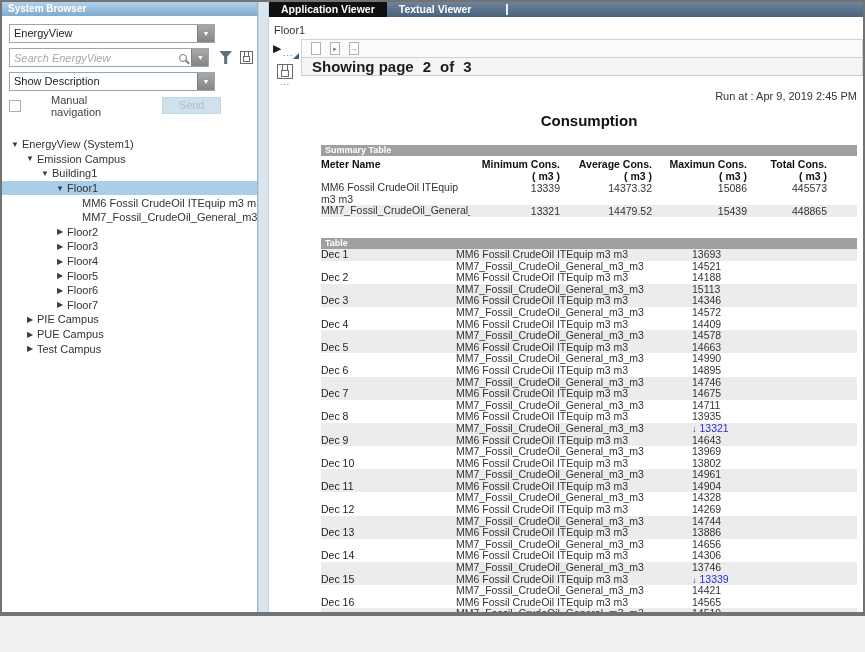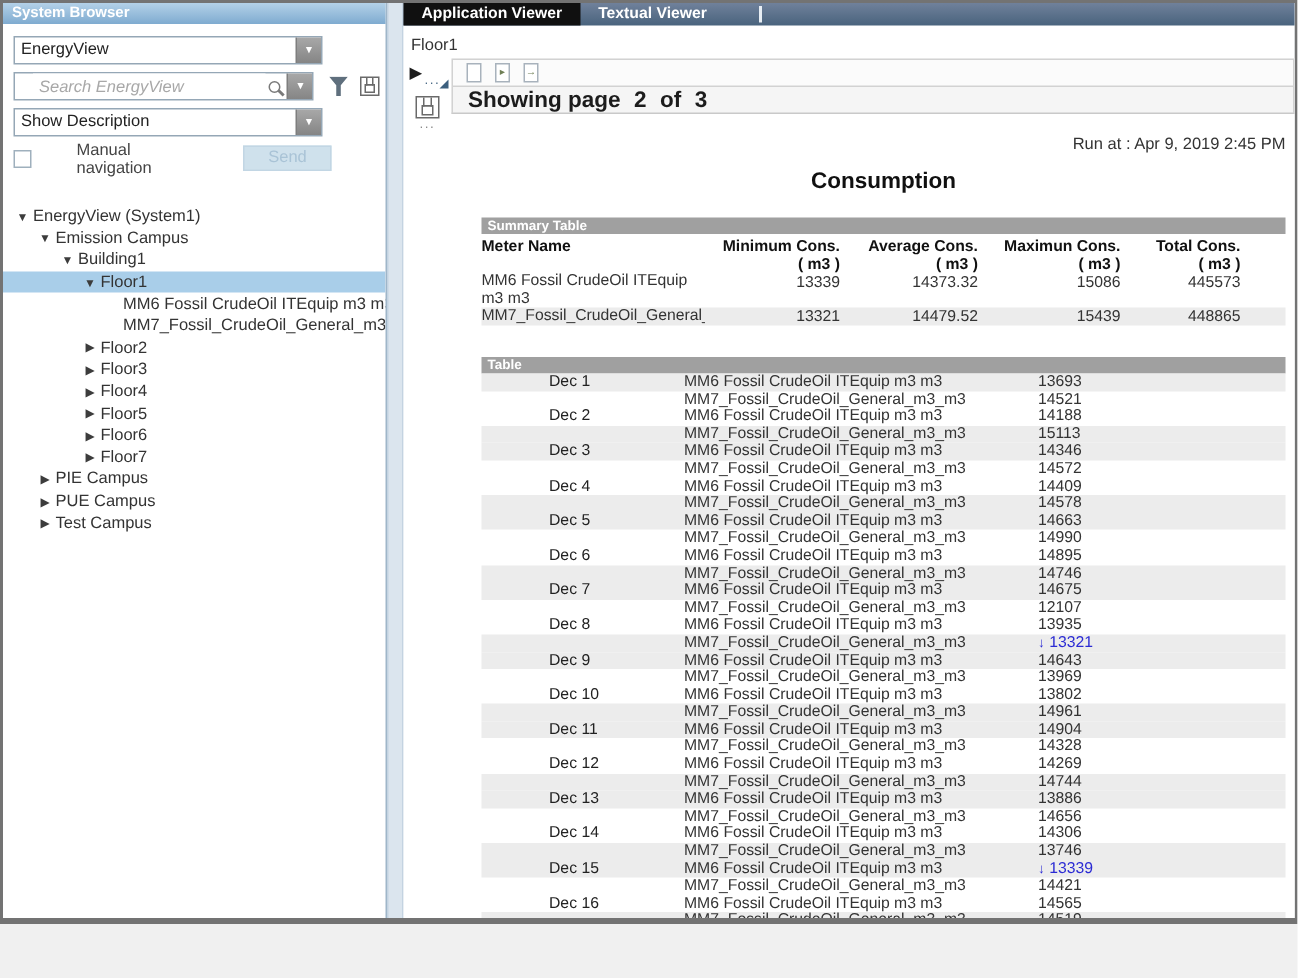--- a/index.html
+++ b/index.html
@@ -8,21 +8,21 @@
   .app{position:absolute;left:2px;top:2px;right:2px;bottom:4px;background:#e8eef4;display:flex;}
 
   
   .left-panel{width:256px;background:#fff;display:flex;flex-direction:column;border-right:1px solid #9fb6c9;flex:none;}
   .lp-header{height:14px;background:linear-gradient(#b3d1e8,#7fabd0);color:#fff;font-size:10px;font-weight:bold;line-height:14px;padding-left:6px;}
   .lp-controls{padding:8px 4px 2px 7px;}
   .control-row{display:flex;align-items:center;margin-bottom:5px;height:19px;}
   .selectbox{width:206px;height:19px;border:1px solid #95a7b6;display:flex;align-items:stretch;background:#fff;}
   .sb-label{flex:1;font-size:11px;color:#222;padding-left:4px;line-height:17px;white-space:nowrap;overflow:hidden;}
   .arrow-btn{width:17px;background:linear-gradient(#a8a8a8,#858585);border-left:1px solid #7e7e7e;color:#fff;font-size:7px;display:flex;align-items:center;justify-content:center;flex:none;}
-  .search-input{flex:1;border:none;outline:none;font-size:11px;font-style:italic;color:#666;padding-left:4px;min-width:0;margin-left:12px;}
+  .search-input{flex:1;border:none;outline:none;font-size:11px;font-style:italic;color:#666;padding-left:4px;min-width:0;}
   .search-input::placeholder{color:#a8a8a8;font-style:italic;}
   .mag{width:8px;height:8px;border:1.5px solid #7a7a7a;border-radius:50%;position:relative;margin:0 4px 0 2px;flex:none;align-self:center;}
   .mag:after{content:"";position:absolute;width:5px;height:1.5px;background:#7a7a7a;transform:rotate(45deg);right:-4px;bottom:-2px;}
   .funnel{width:13px;height:13px;background:#5f6f7d;clip-path:polygon(0 0,100% 0,62% 45%,62% 100%,38% 100%,38% 45%);margin-left:10px;}
   .floppy{width:13px;height:13px;border:1px solid #6a6a6a;background:#fff;position:relative;flex:none;}
   .floppy:before{content:"";position:absolute;top:0;left:3px;right:3px;height:4px;border:1px solid #6a6a6a;border-top:none;}
   .floppy:after{content:"";position:absolute;bottom:1px;left:2px;right:2px;height:4px;border:1px solid #6a6a6a;}
   .floppy.sm{margin-left:8px;}
   .checkbox{width:12px;height:12px;border:1px solid #9fb0bd;background:#fff;flex:none;margin-right:6px;}
   .chk-label{font-size:11px;color:#444;}
@@ -74,21 +74,21 @@
   .sum-row.stripe{background:#ececec;}
   .sum-meter{padding-right:10px;line-height:11.5px;}
   .sum-meter.nowrap{white-space:nowrap;overflow:hidden;}
   
   .det-grid{display:grid;grid-template-columns:135px 1fr 130px;padding-right:35px;}
   .det-head{font-size:10.5px;font-weight:bold;color:#111;height:13px;line-height:13px;margin-top:1px;}
   .det-head .cons{text-align:right;white-space:nowrap;}
   .det-head .cons .unit{margin-left:8px;}
   .trow{height:11.6px;line-height:11.6px;font-size:10.5px;color:#333;}
   .trow.stripe{background:#ececec;}
-  .trow .date{color:#222;padding-left:45px;}
+  .trow .date{color:#222;}
   .trow .meter{white-space:nowrap;overflow:hidden;}
   .trow .val{}
   .min-val{color:#2a2ad4;}
   .min-arrow{font-size:9px;margin-right:3px;color:#2a2ad4;}
   .page-footer{text-align:center;font-size:10.5px;color:#333;margin-top:1px;}
 </style>
 </head>
 <body>
 
 <div class="window">
@@ -324,21 +324,21 @@
                     <div class="val">14746</div>
                   </div>
                   <div class="det-grid trow stripe">
                     <div class="date">Dec 7</div>
                     <div class="meter">MM6 Fossil CrudeOil ITEquip m3 m3</div>
                     <div class="val">14675</div>
                   </div>
                   <div class="det-grid trow">
                     <div class="date"></div>
                     <div class="meter">MM7_Fossil_CrudeOil_General_m3_m3</div>
-                    <div class="val">12107</div>
+                    <div class="val">14711</div>
                   </div>
                   <div class="det-grid trow">
                     <div class="date">Dec 8</div>
                     <div class="meter">MM6 Fossil CrudeOil ITEquip m3 m3</div>
                     <div class="val">13935</div>
                   </div>
                   <div class="det-grid trow stripe">
                     <div class="date"></div>
                     <div class="meter">MM7_Fossil_CrudeOil_General_m3_m3</div>
                     <div class="val"><span class="min-arrow">↓</span><span class="min-val">13321</span></div>

